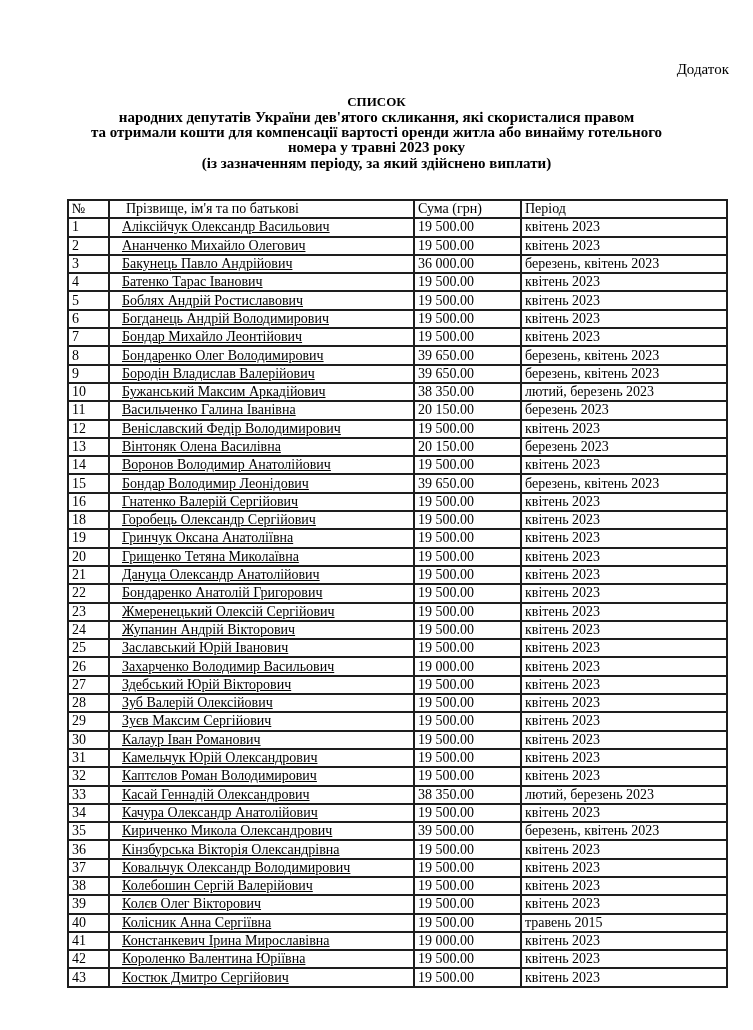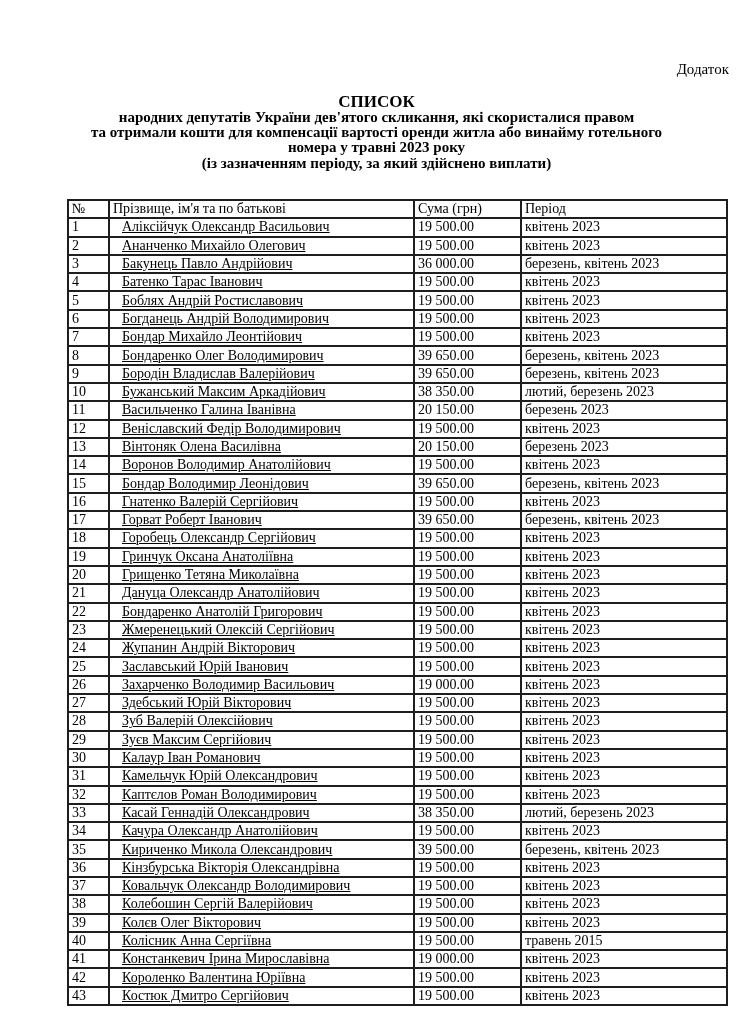--- a/index.html
+++ b/index.html
@@ -27,21 +27,21 @@
     position: absolute;
     top: 93px;
     left: 0;
     width: 100%;
     text-align: center;
     font-weight: bold;
     font-size: 15px;
     line-height: 15.2px;
   }
   .title-block .doc-title {
-    font-size: 17px;
+    font-size: 13px;
     line-height: 17px;
   }
   table.doc-table {
     position: absolute;
     top: 199px;
     left: 67px;
     width: 659px;
     border-collapse: collapse;
     table-layout: fixed;
     font-size: 14px;
@@ -52,21 +52,21 @@
     height: 16.3px;
     padding: 0 2px 0 3px;
     font-weight: normal;
     text-align: left;
     vertical-align: middle;
     line-height: 1;
     white-space: nowrap;
     overflow: hidden;
   }
   table.doc-table td.col1 { padding-left: 12px; text-decoration: underline; }
-  table.doc-table th.col1 { padding-left: 3px; border-radius: 6px; }
+  table.doc-table th.col1 { padding-left: 16px; border-radius: 6px; }
   table.doc-table td.col3,
   table.doc-table th.col3 { }
 </style>
 </head>
 <body>
 
 <div class="page">
 
   <div class="corner-label">Додаток</div>
 
@@ -184,26 +184,20 @@
           <td class="col2">39 650.00</td>
           <td class="col3">березень, квітень 2023</td>
         </tr>
         <tr>
           <td class="col0">16</td>
           <td class="col1">Гнатенко Валерій Сергійович</td>
           <td class="col2">19 500.00</td>
           <td class="col3">квітень 2023</td>
         </tr>
         <tr>
-          <td class="col0">17</td>
-          <td class="col1">Горват Роберт Іванович</td>
-          <td class="col2">39 650.00</td>
-          <td class="col3">березень, квітень 2023</td>
-        </tr>
-        <tr>
           <td class="col0">18</td>
           <td class="col1">Горобець Олександр Сергійович</td>
           <td class="col2">19 500.00</td>
           <td class="col3">квітень 2023</td>
         </tr>
         <tr>
           <td class="col0">19</td>
           <td class="col1">Гринчук Оксана Анатоліївна</td>
           <td class="col2">19 500.00</td>
           <td class="col3">квітень 2023</td>

